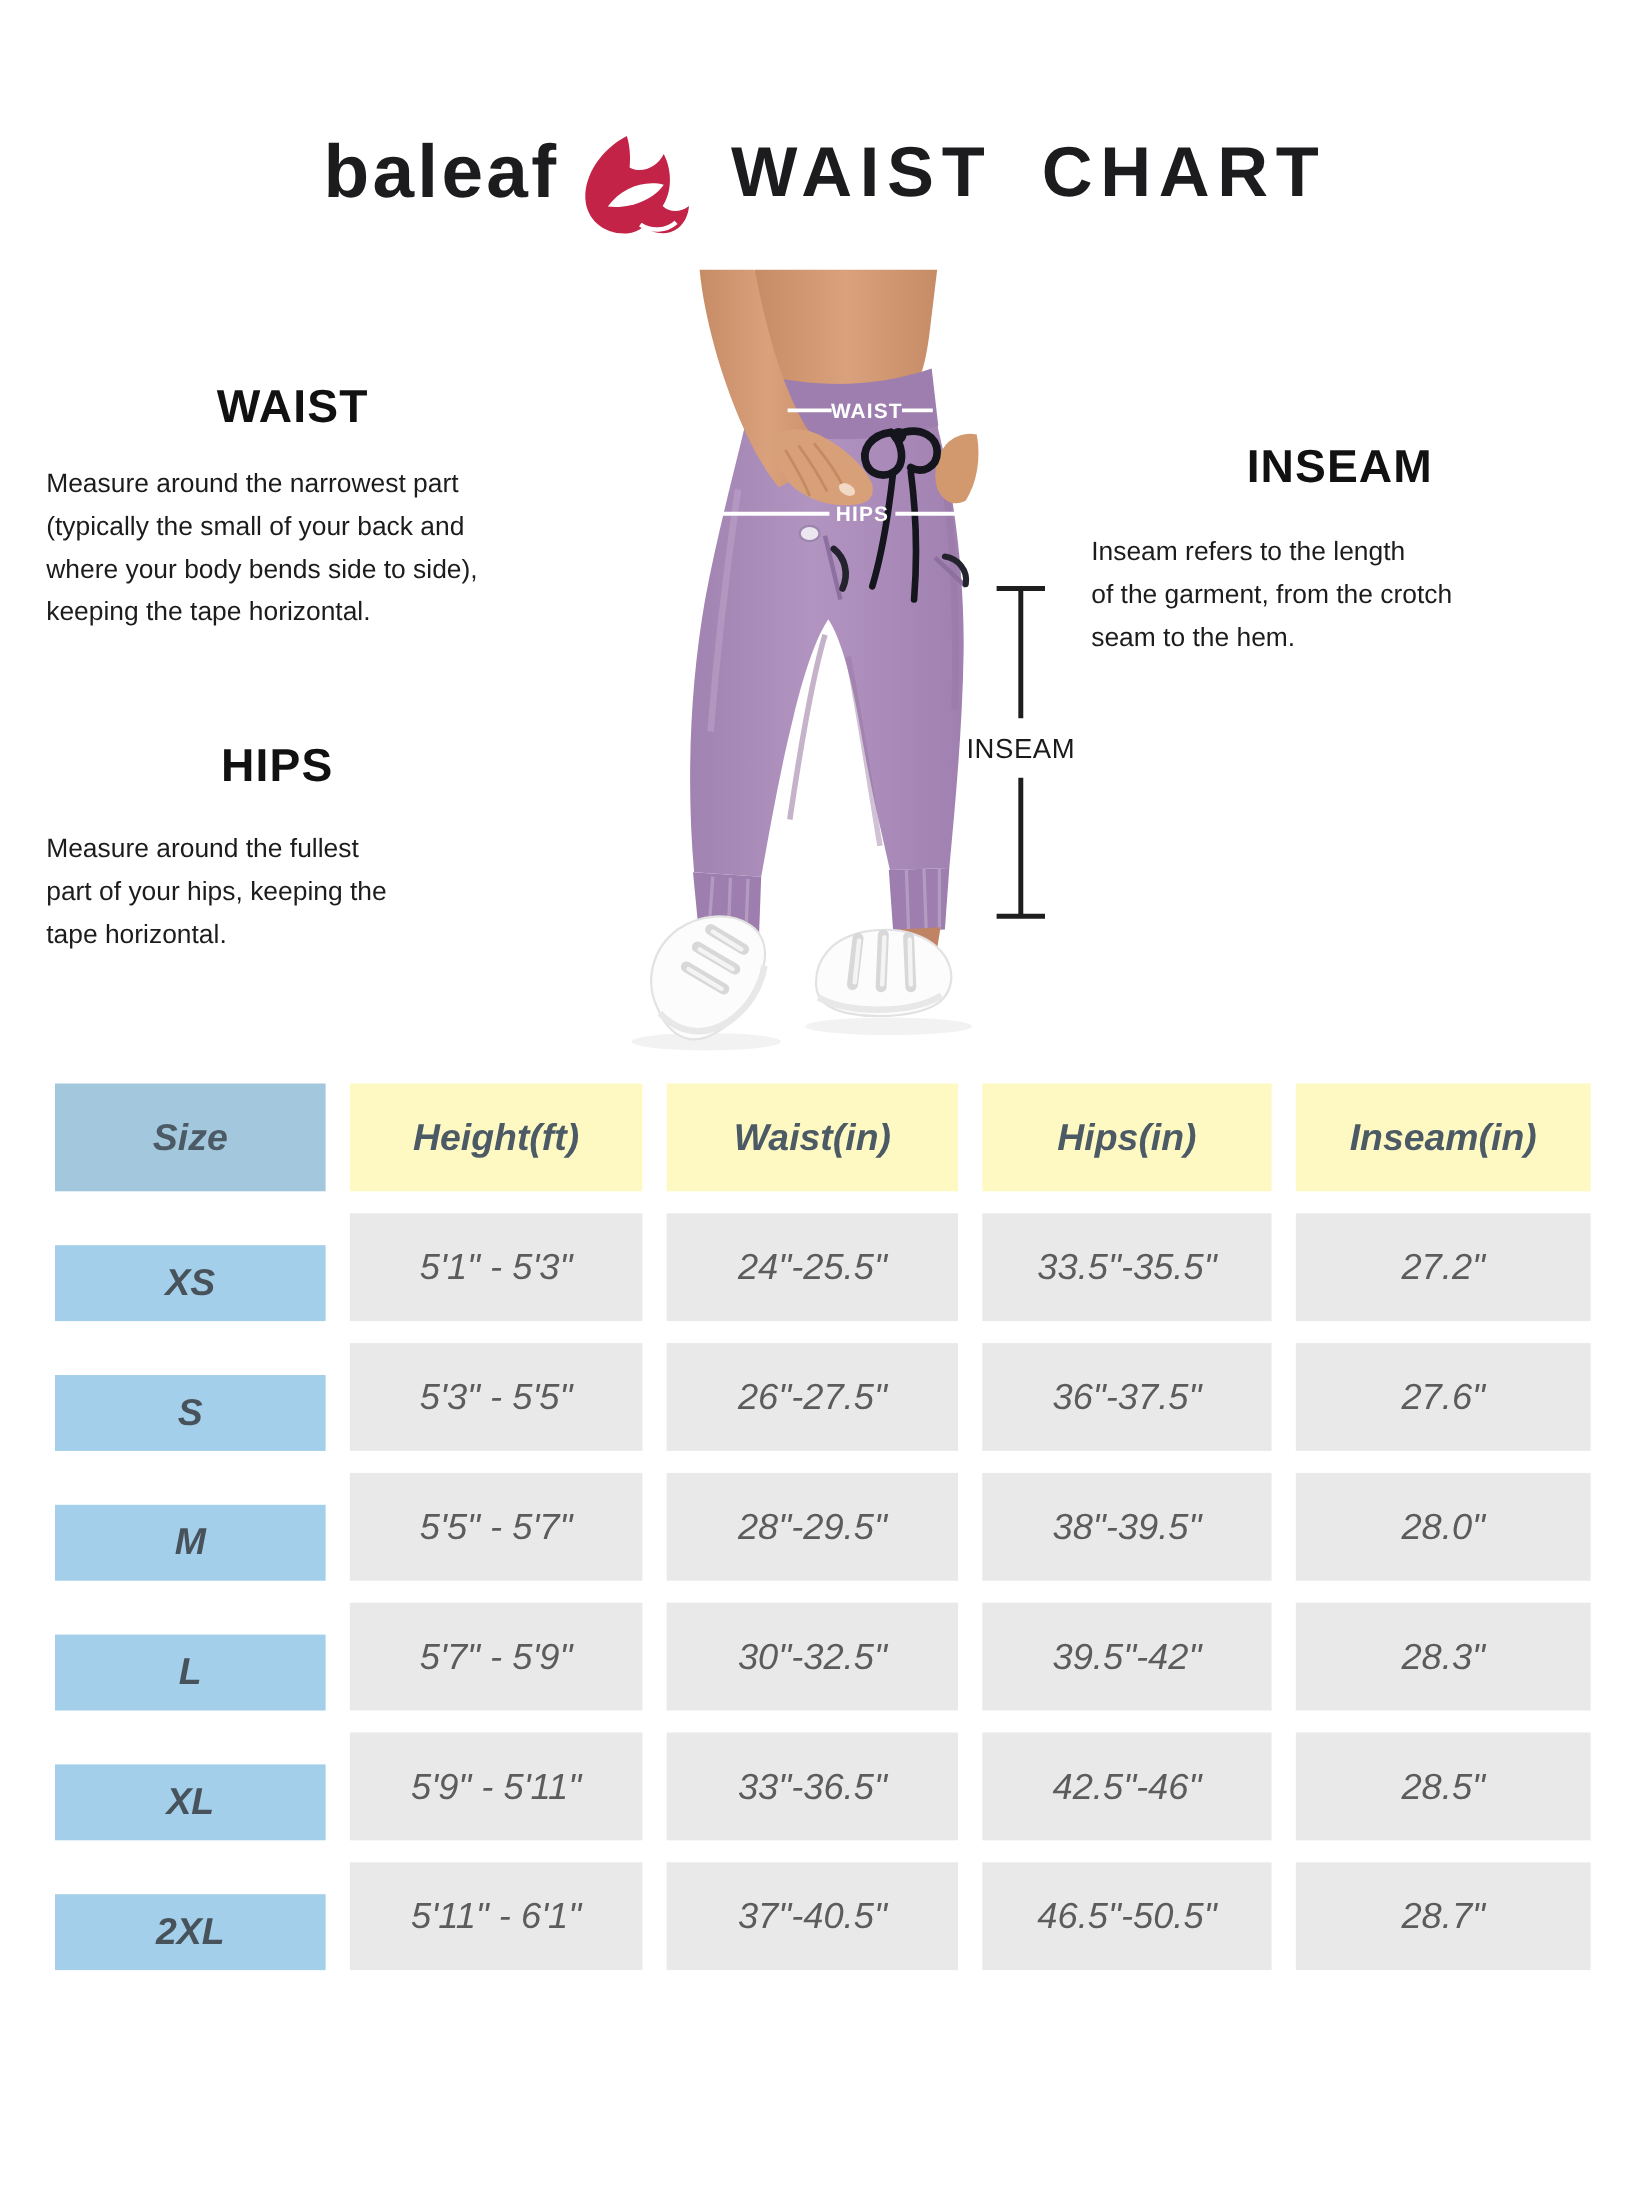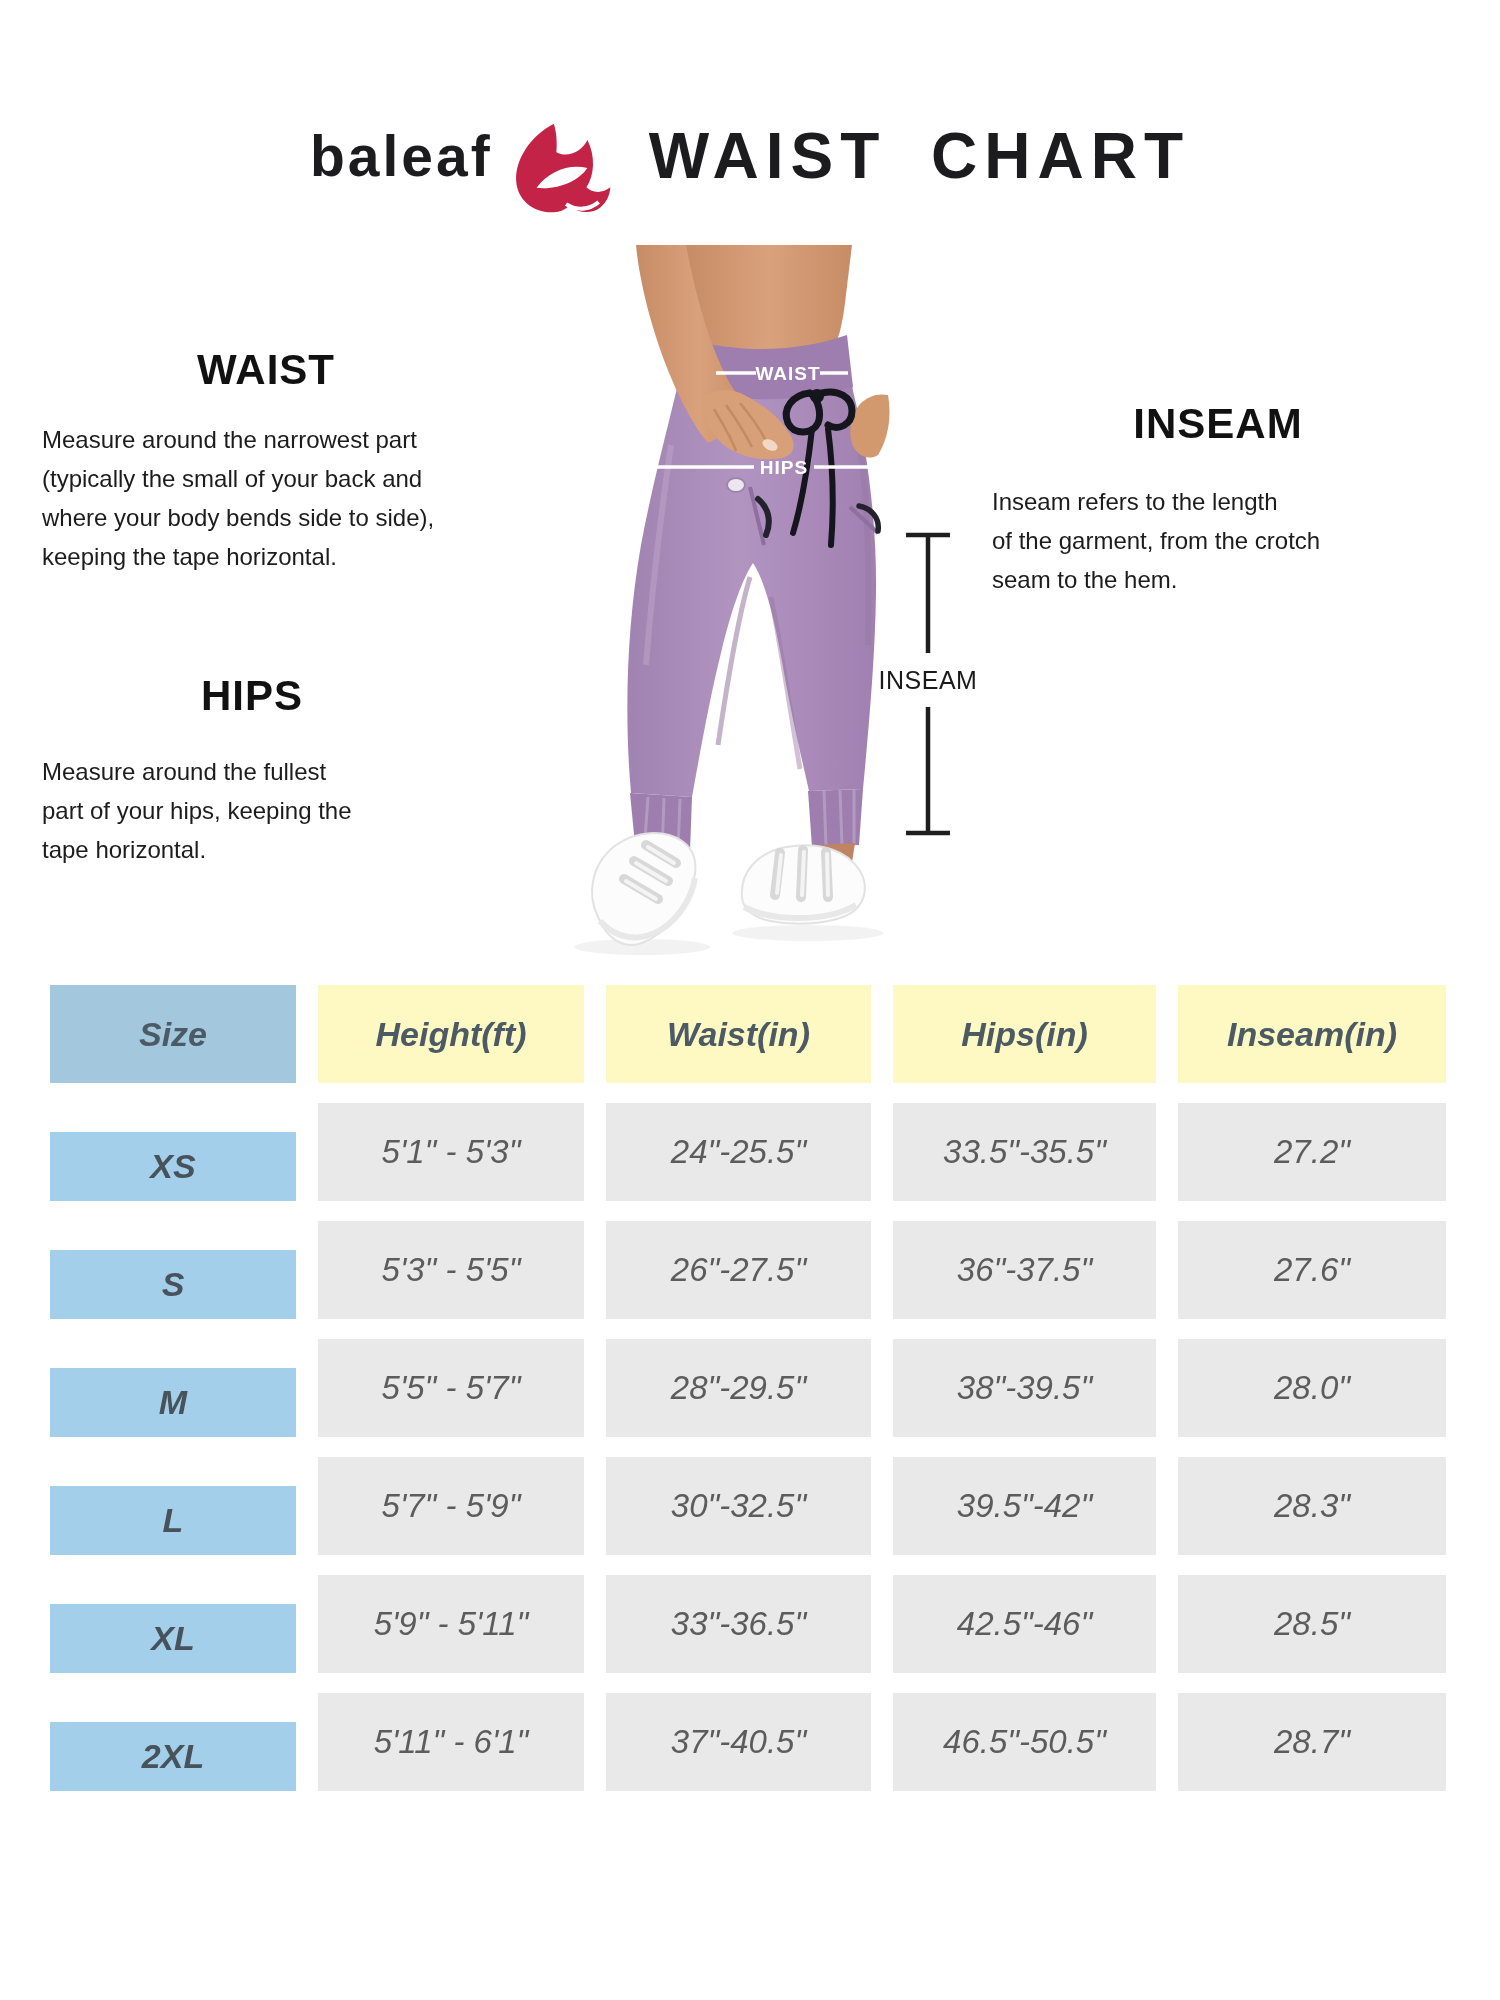--- a/index.html
+++ b/index.html
@@ -6,21 +6,21 @@
   .page {
     position:relative; width:1500px; height:2000px; background:#ffffff;
     font-family:"Liberation Sans", sans-serif; overflow:hidden; color:#1c1c1e;
   }
 
   
   .title-row {
     position:absolute; top:94px; left:0; width:100%;
     display:flex; align-items:center; justify-content:center;
   }
-  .brand { font-size:57px; font-weight:700; letter-spacing:3px; color:#1c1c1e; }
+  .brand { font-size:68px; font-weight:700; letter-spacing:3px; color:#1c1c1e; }
   .leaf-wrap { width:112px; height:98px; margin:26px 8px 0 14px; }
   .page-title { font-size:64px; font-weight:700; letter-spacing:7px; word-spacing:20px; color:#1c1c1e; margin-left:22px; }
 
   
   .section { position:absolute; }
   .section-heading { font-size:42px; font-weight:700; color:#111; text-align:center; letter-spacing:1px; }
   .section-body {
     margin-top:26px; font-size:24px; line-height:39px; color:#1c1c1c;
     white-space:pre-line; text-align:left;
   }

